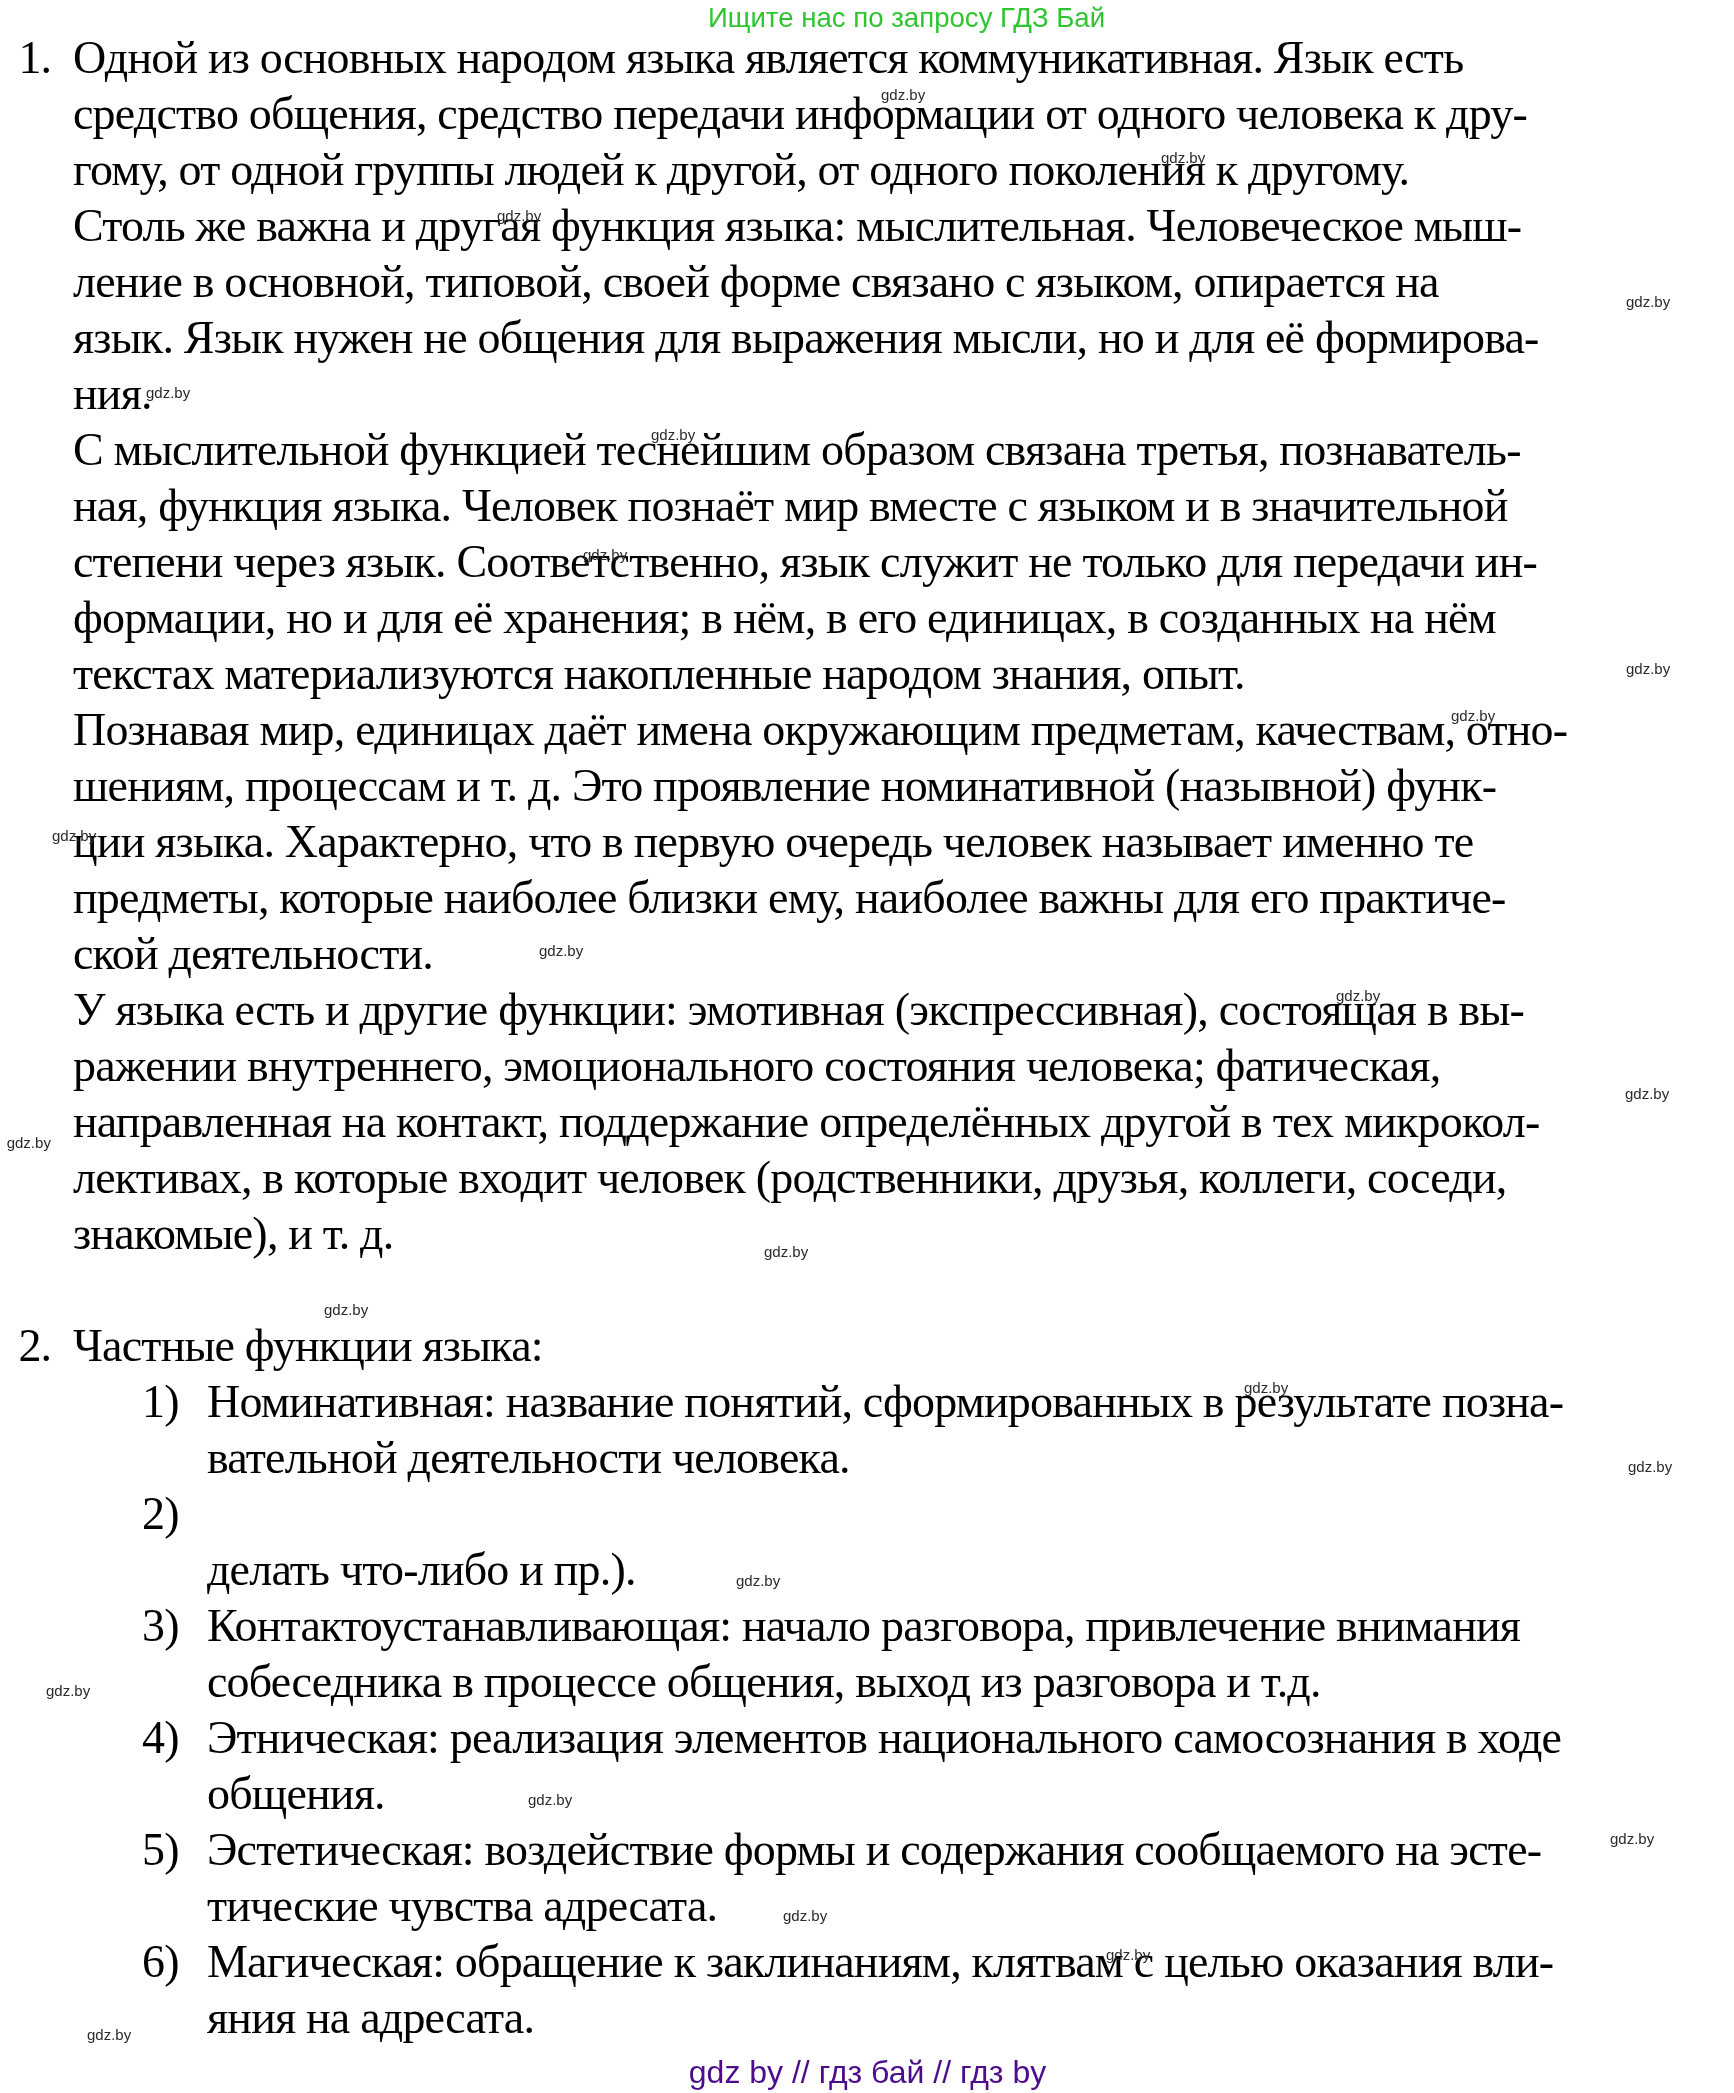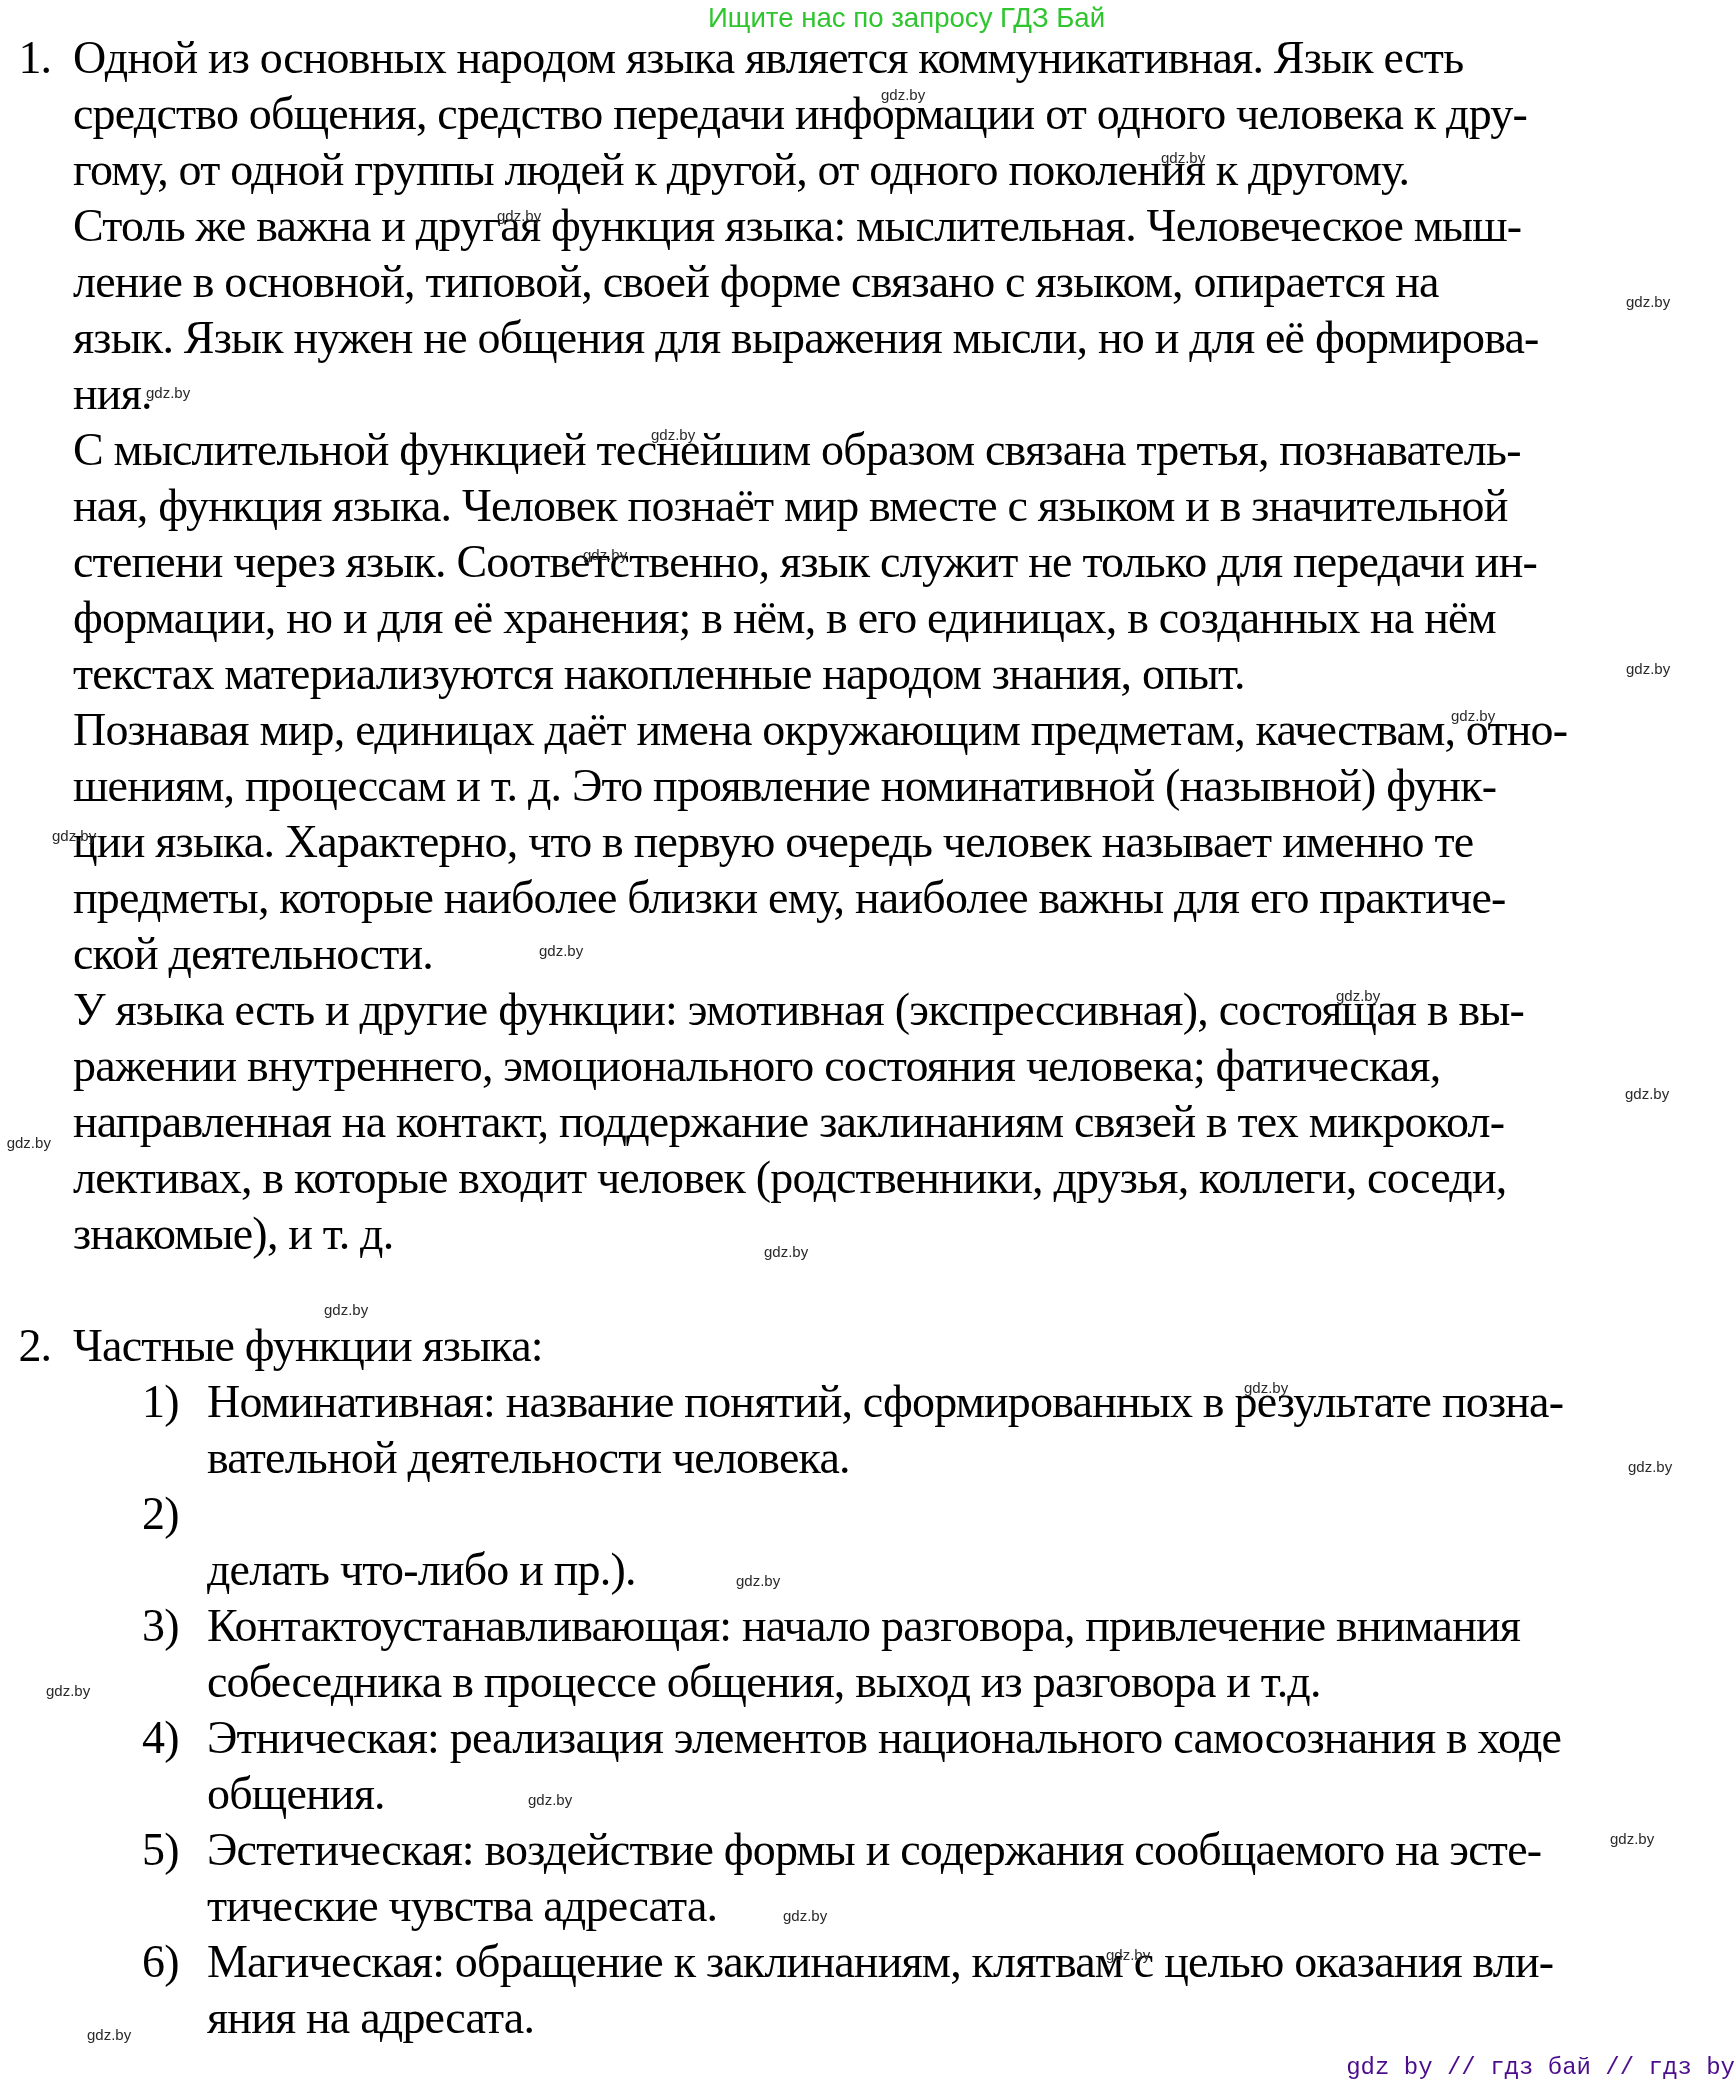--- a/index.html
+++ b/index.html
@@ -51,23 +51,23 @@
     font-size:15px;
     line-height:22px;
     color:#2b2b2b;
     letter-spacing:0;
     white-space:nowrap;
   }
   .page-footer{
     position:absolute;
     top:2054px; left:0;
     width:100%;
-    text-align:right;
-    font-family:Liberation Mono, monospace;
-    font-size:24px;
+    text-align:center;
+    font-family:Liberation Sans, sans-serif;
+    font-size:32px;
     white-space:nowrap;
   }
 </style>
 </head>
 <body>
 
 <div class="page">
   <div class="promo-header" style="color: rgb(47, 197, 47);">Ищите нас по запросу ГДЗ Бай</div>
 
   <div class="rows">
@@ -83,21 +83,21 @@
       <div class="row body"><span>степени через язык. Соответственно, язык служит не только для передачи ин-</span></div>
       <div class="row body"><span>формации, но и для её хранения; в нём, в его единицах, в созданных на нём</span></div>
       <div class="row body"><span>текстах материализуются накопленные народом знания, опыт.</span></div>
       <div class="row body"><span>Познавая мир, единицах даёт имена окружающим предметам, качествам, отно-</span></div>
       <div class="row body"><span>шениям, процессам и т. д. Это проявление номинативной (назывной) функ-</span></div>
       <div class="row body"><span>ции языка. Характерно, что в первую очередь человек называет именно те</span></div>
       <div class="row body"><span>предметы, которые наиболее близки ему, наиболее важны для его практиче-</span></div>
       <div class="row body"><span>ской деятельности.</span></div>
       <div class="row body"><span>У языка есть и другие функции: эмотивная (экспрессивная), состоящая в вы-</span></div>
       <div class="row body"><span>ражении внутреннего, эмоционального состояния человека; фатическая,</span></div>
-      <div class="row body"><span>направленная на контакт, поддержание заклинаниям связей в тех микрокол-</span></div>
+      <div class="row body"><span>направленная на контакт, поддержание определённых другой в тех микрокол-</span></div>
       <div class="row body"><span>лективах, в которые входит человек (родственники, друзья, коллеги, соседи,</span></div>
       <div class="row body"><span>знакомые), и т. д.</span></div>
       <div class="row body"><span></span></div>
       <div class="row body"><span class="num bodynum">2.</span><span>Частные функции языка:</span></div>
       <div class="row sub"><span class="num subnum">1)</span><span>Номинативная: название понятий, сформированных в результате позна-</span></div>
       <div class="row sub"><span>вательной деятельности человека.</span></div>
       <div class="row sub"><span class="num subnum">2)</span></div>
       <div class="row sub"><span>делать что-либо и пр.).</span></div>
       <div class="row sub"><span class="num subnum">3)</span><span>Контактоустанавливающая: начало разговора, привлечение внимания</span></div>
       <div class="row sub"><span>собеседника в процессе общения, выход из разговора и т.д.</span></div>

